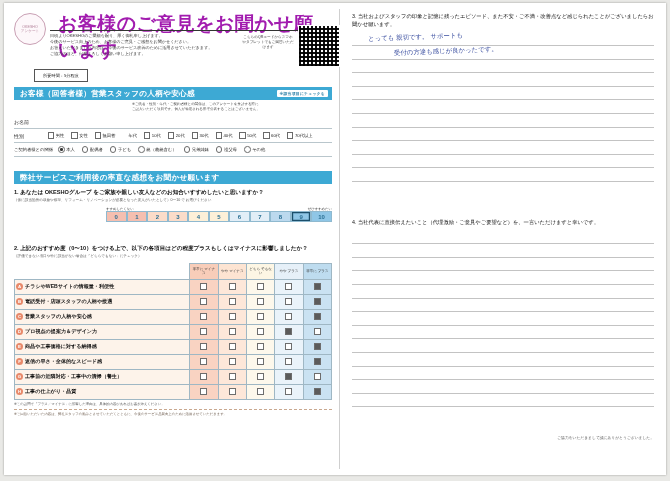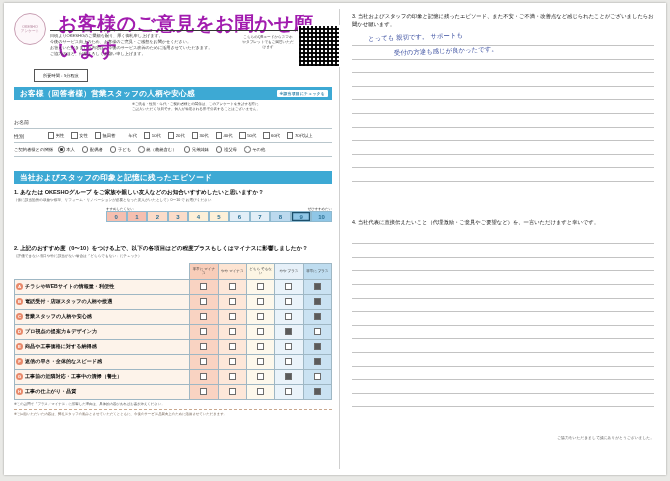--- a/index.html
+++ b/index.html
@@ -242,21 +242,21 @@
             <span>祖父母</span>
           </span>
         <span class="opt">
             <i class="dot"></i>
             <span>その他</span>
           </span>
       </div>
     </div>
 
     <div class="band2">
-      <span>当社およびスタッフの印象と記憶に残ったエピソード</span>
+      <span>弊社サービスご利用後の率直な感想をお聞かせ願います</span>
     </div>
 
     <div class="q1">
       <div class="qnum">
         <span>1.</span>
         <span>あなたは OKESHOグループ をご家族や親しい友人などのお知合いすすめしたいと思いますか？</span>
       </div>
       <div class="qsub">（仮に該当箇所の取替や修理、リフォーム・リノベーションが必要となった友人がいたとして）0〜10 で お選びください</div>
 
       <div class="nps">

